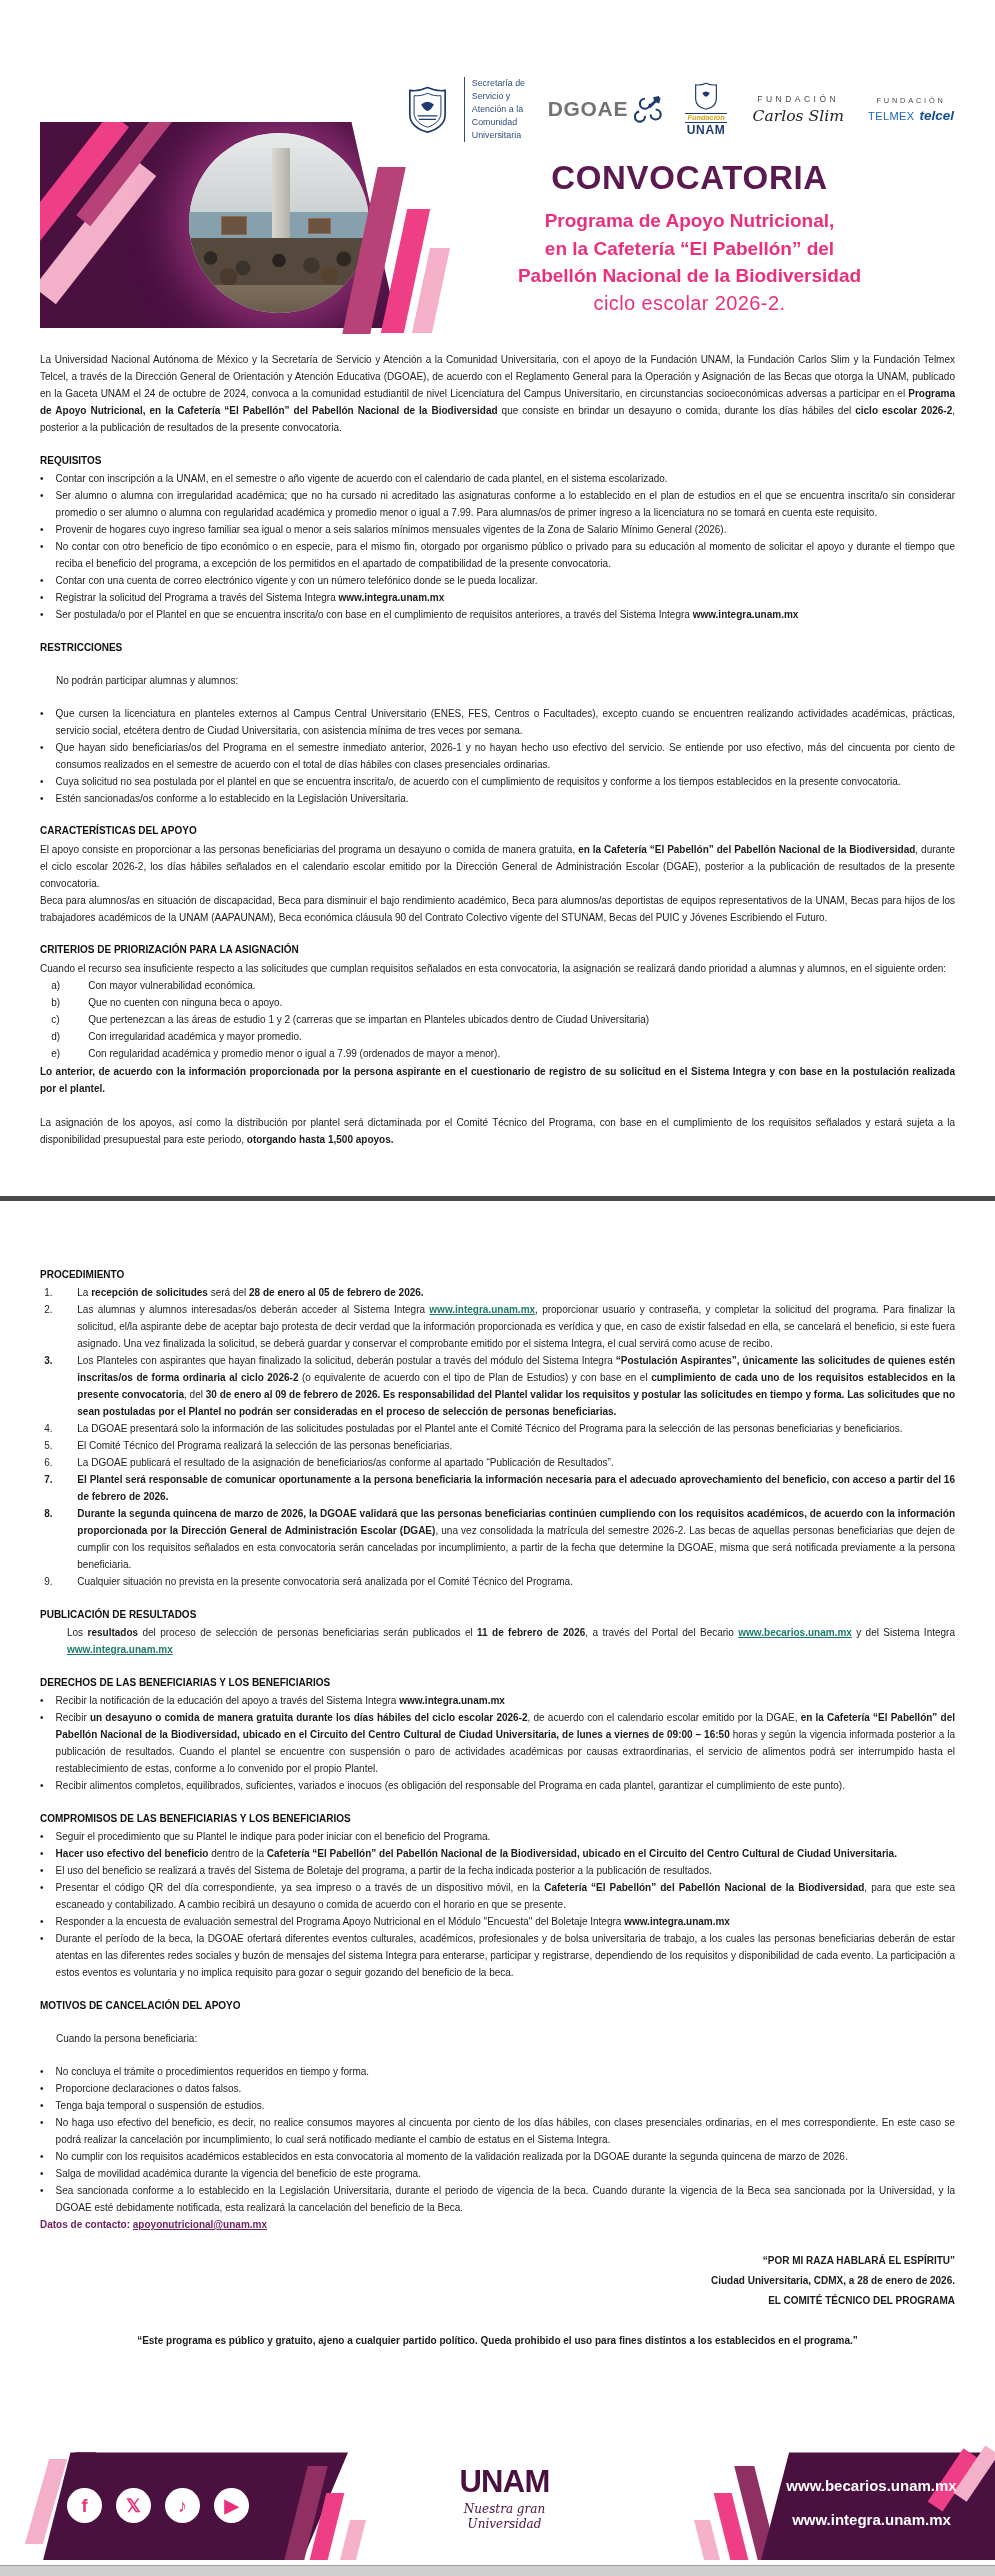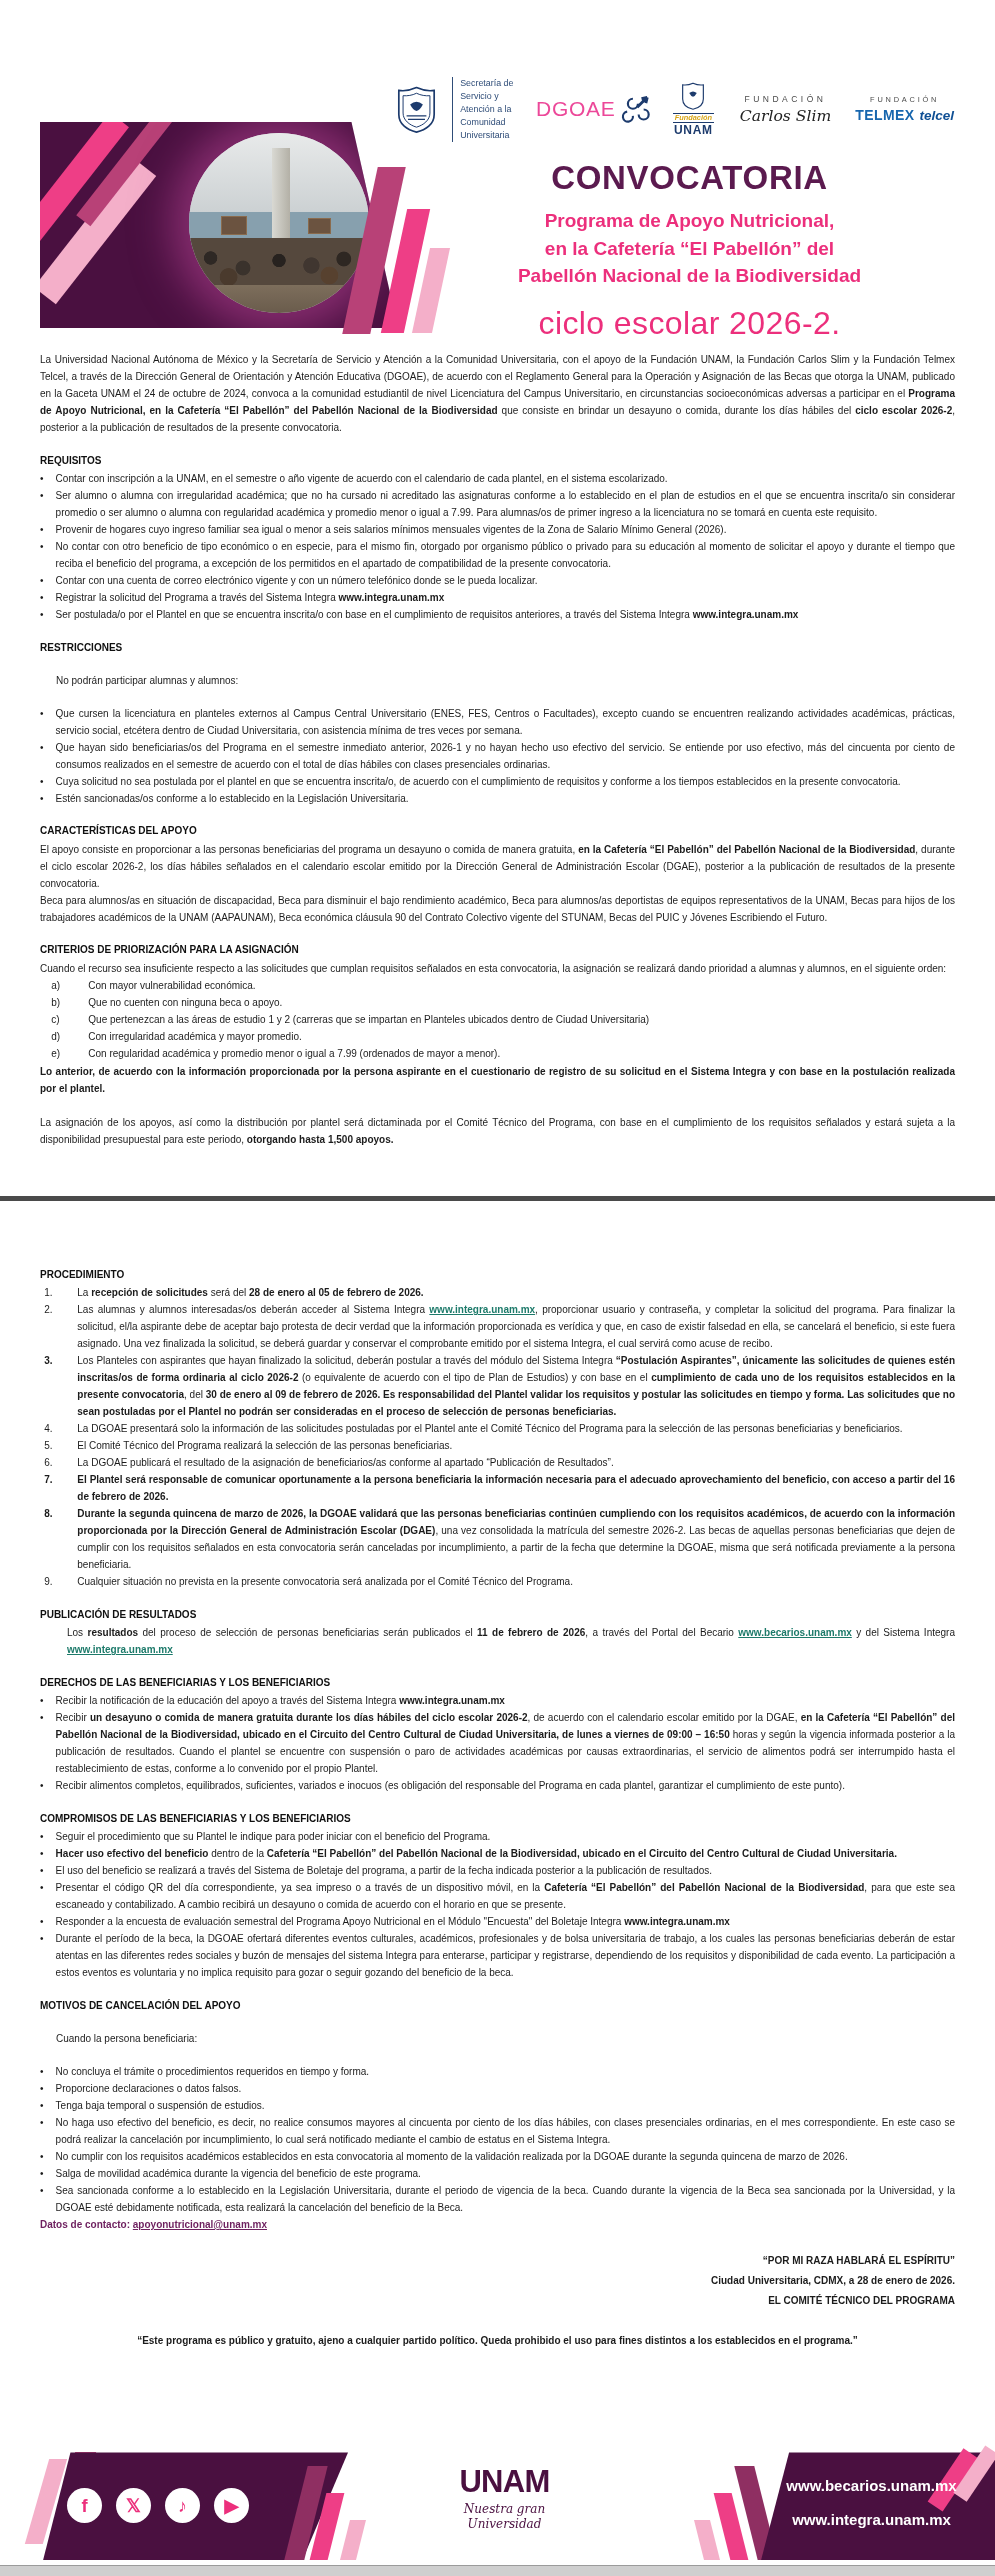--- a/index.html
+++ b/index.html
@@ -5,32 +5,32 @@
   html,body{margin:0;padding:0;background:#ffffff;}
   body{width:995px;font-family:"Liberation Sans",sans-serif;-webkit-font-smoothing:antialiased;}
   .page{position:relative;width:995px;height:2576px;background:#fff;overflow:hidden;}
 
   
   .header{position:relative;height:330px;}
   .logos{position:absolute;top:77px;right:41px;display:flex;align-items:center;gap:15.6px;}
   .crest{width:41px;height:47px;}
   .sec-text{font-size:8.9px;color:#2f4d78;line-height:1.45;border-left:1.4px solid #2f4d78;padding-left:7px;}
   .dgoae{display:flex;align-items:center;gap:4.3px;margin-left:7px;}
-  .dgoae-word{font-size:21px;font-weight:normal;color:#ec4899;letter-spacing:0.7px;}
+  .dgoae-word{font-size:21px;font-weight:bold;color:#737373;letter-spacing:0.7px;}
   .funam{display:flex;flex-direction:column;align-items:center;line-height:1;margin-left:4.3px;}
   .funam .crest{width:24px;height:28px;}
   .funam-f{font-size:7.4px;color:#d7a518;font-style:italic;font-weight:bold;margin:2.1px 0 0.7px;border-top:0.7px solid #1d3b6d;border-bottom:0.7px solid #1d3b6d;padding:0.7px 2.1px;}
   .funam-u{font-size:12px;font-weight:bold;color:#1d3b6d;letter-spacing:0.7px;}
   .fslim{display:flex;flex-direction:column;align-items:center;margin-left:10px;}
   .fund-cap{font-size:8.5px;letter-spacing:3.5px;color:#4a4a4a;}
   .slim-script{font-family:"DejaVu Serif",serif;font-style:italic;font-size:15.6px;color:#222;margin-top:2.8px;}
   .ftelmex{display:flex;flex-direction:column;align-items:center;margin-left:8.5px;}
   .fund-cap2{font-size:7.4px;letter-spacing:2.8px;color:#4a4a4a;}
   .telmex-row{display:flex;align-items:baseline;gap:5px;margin-top:2.8px;}
-  .telmex{font-size:14px;font-weight:700;color:#1766ae;letter-spacing:0.4px;}
+  .telmex{font-size:11px;font-weight:400;color:#1766ae;letter-spacing:0.4px;}
   .telcel{font-size:13.5px;font-weight:800;font-style:italic;color:#0f4f94;}
 
   .hero{position:absolute;left:40px;top:122px;width:358px;height:206px;background:#4a1040;clip-path:polygon(0 0,87% 0,100% 100%,0 100%);}
   .stripe{position:absolute;}
   .photo{position:absolute;left:149px;top:11.3px;width:180px;height:180px;border-radius:50%;overflow:hidden;
          box-shadow:0 0 39px 18.4px rgba(196,74,158,.5);z-index:3;background:#cfd3d5;}
   .ph-ceiling{position:absolute;top:0;left:0;right:0;height:44%;background:linear-gradient(#e8eaea,#ccd1d3);}
   .ph-wall{position:absolute;top:44%;left:0;right:0;height:20%;background:#87a0ae;}
   .ph-frame{position:absolute;background:#6b5340;border:1.4px solid #8a6b4d;}
   .ph-crowd{position:absolute;top:58%;left:0;right:0;height:28%;background:#55483d;
@@ -40,21 +40,21 @@
       radial-gradient(circle at 68% 55%, #403630 7.8px, transparent 8.5px),
       radial-gradient(circle at 86% 42%, #2e2722 7px, transparent 7.8px),
       radial-gradient(circle at 78% 75%, #57412f 8.5px, transparent 9.2px),
       radial-gradient(circle at 22% 78%, #4a3a2d 8.5px, transparent 9.2px);}
   .ph-floor{position:absolute;bottom:0;left:0;right:0;height:16%;background:linear-gradient(#7d6e5c,#6a5c4c);}
   .ph-pillar{position:absolute;left:46%;top:8%;width:18.4px;height:64%;background:linear-gradient(90deg,#d9d9d3,#b3b0a6);}
 
   .titleblock{position:absolute;left:422px;top:159px;width:535px;text-align:center;}
   .title{font-size:33px;font-weight:800;color:#5b1a4f;letter-spacing:0.7px;}
   .subtitle{margin-top:10px;font-size:19px;font-weight:bold;color:#ec2f7c;line-height:1.45;}
-  .cycle{font-size:32px;font-weight:400;color:#ec2f7c;margin-top:15px;letter-spacing:0.4px;}
+  .cycle{font-size:20px;font-weight:400;color:#ec2f7c;margin-top:2px;letter-spacing:0.4px;}
 
   
   .content{padding:0 40px;color:#1c1c1c;font-size:10px;line-height:17px;text-align:justify;}
   .content-1{margin-top:21px;}
   .h3{font-weight:bold;color:#101010;margin:15.6px 0 1.4px;text-align:left;}
   p.doc{margin:0;}
   .lead{margin:16px;}
   .li{display:flex;}
   .mk{flex:0 0 15.6px;}
   .num .mk{flex:0 0 33px;padding-left:4.3px;}

